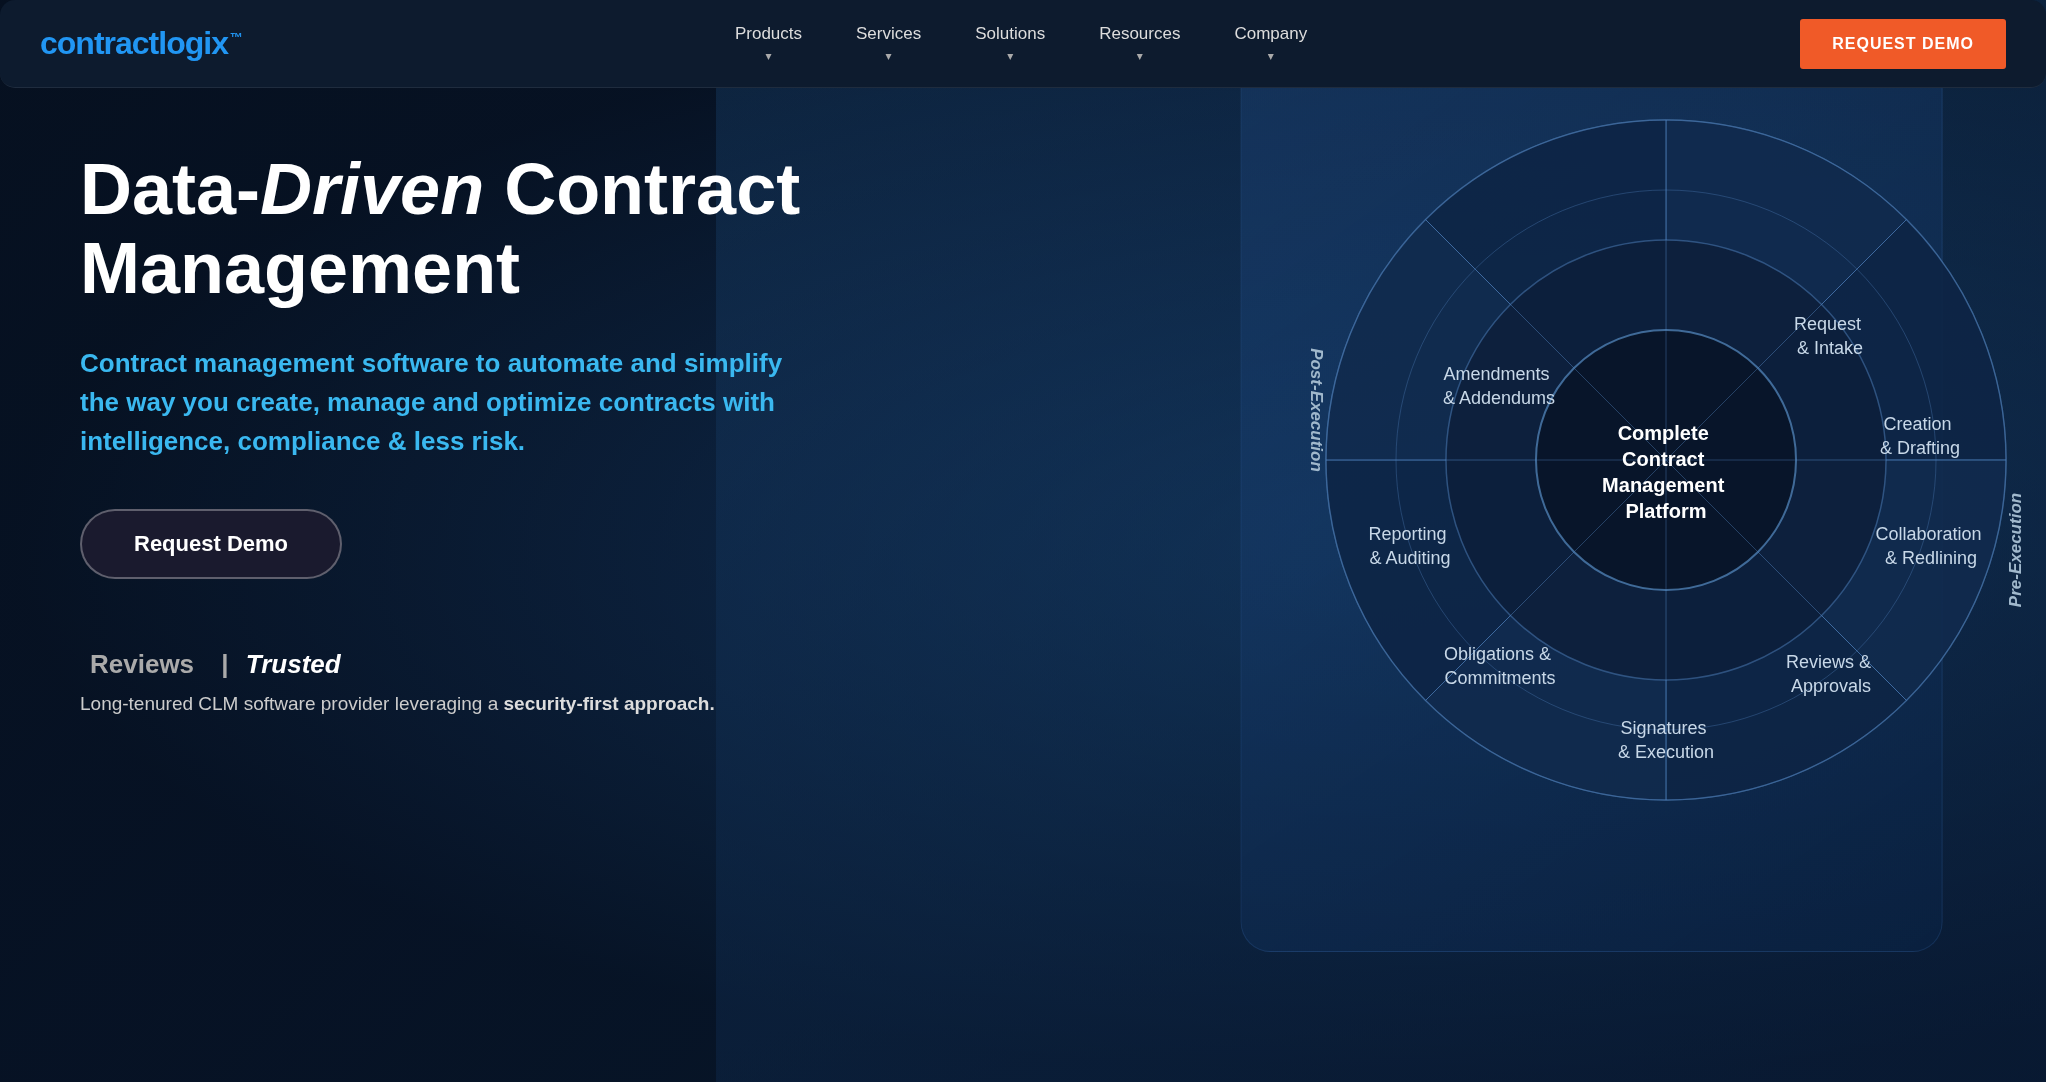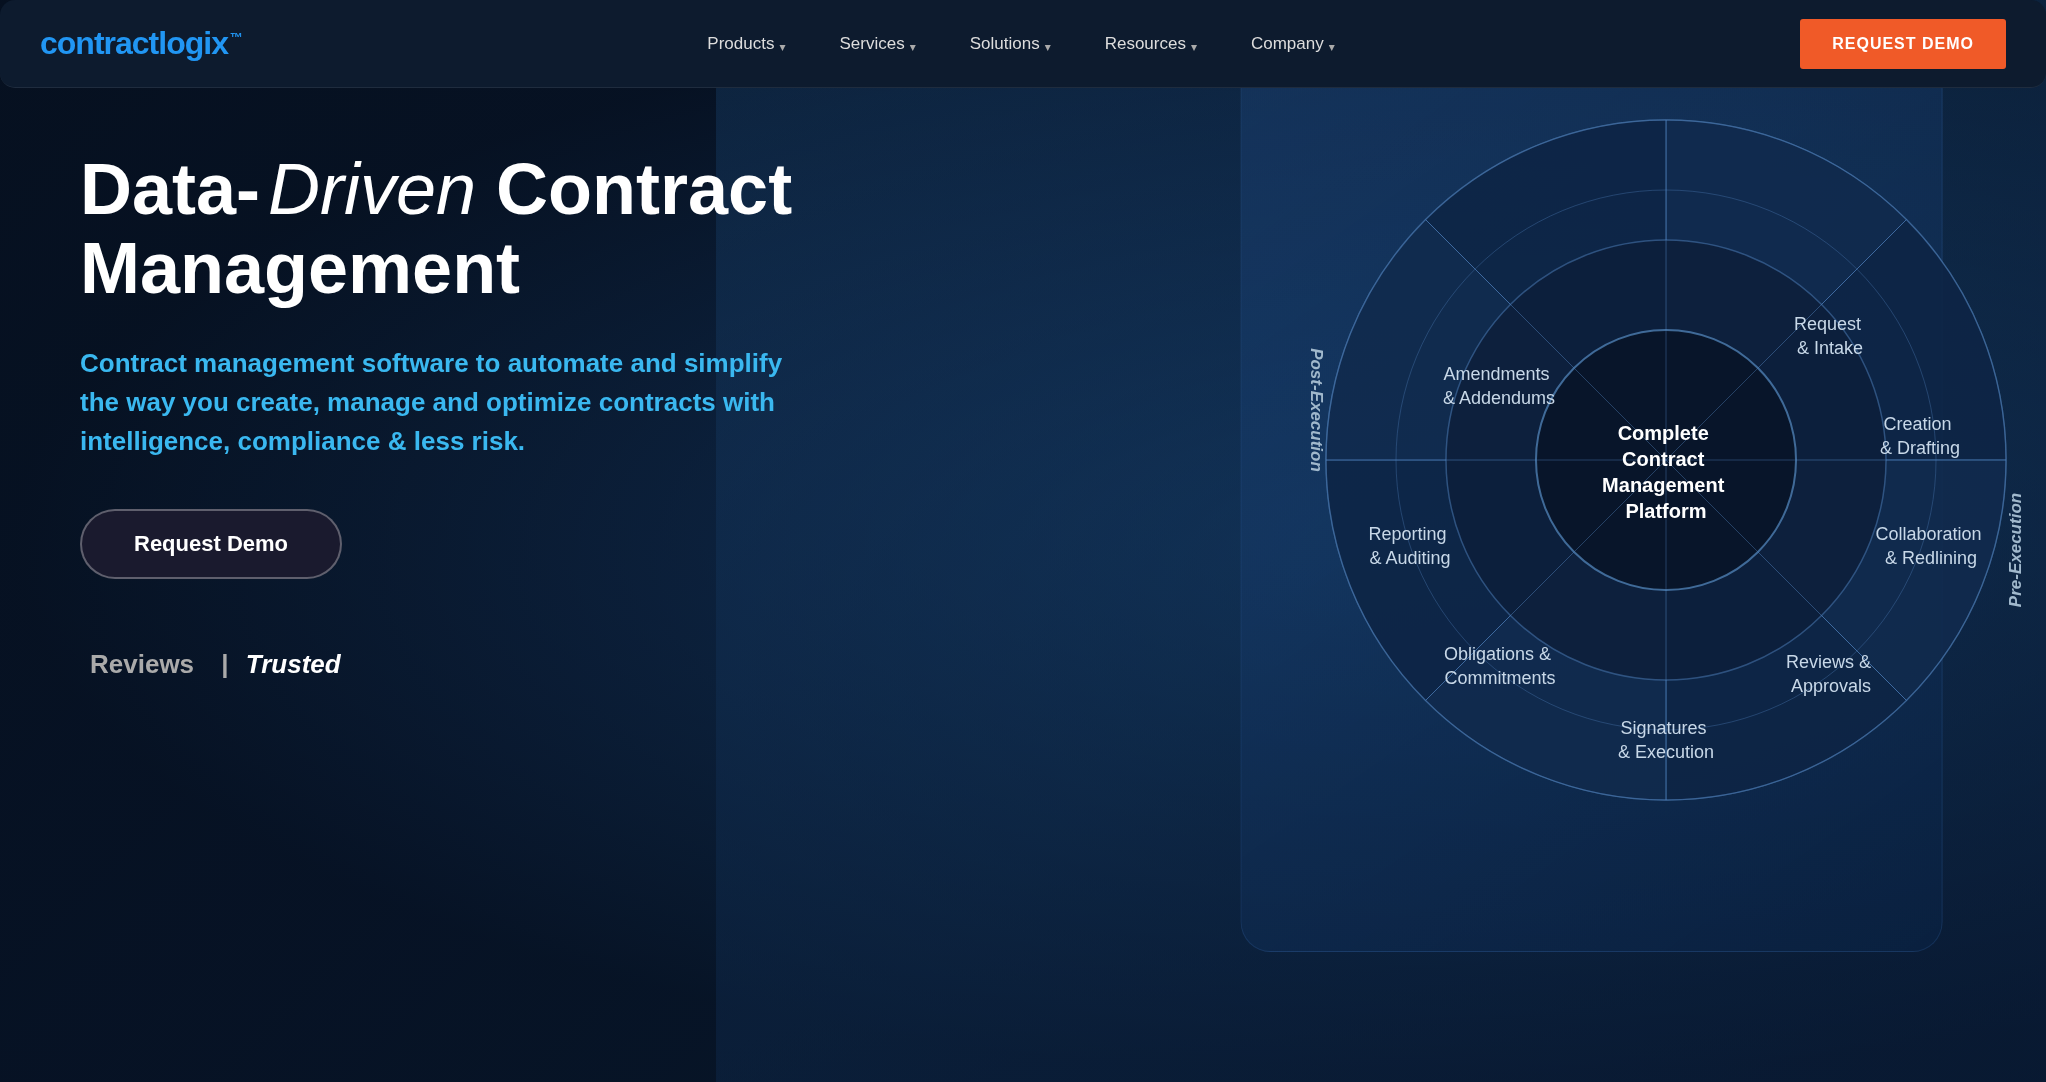--- a/index.html
+++ b/index.html
@@ -12,23 +12,23 @@
       background: #0d1b2e; padding: 0 40px; height: 88px;
       border-bottom: 1px solid rgba(255,255,255,0.08);
       border-radius: 15px;
     }
     .logo { display: flex; align-items: center; }
     .logo-text { font-size: 32px; font-weight: 700; color: #fff; letter-spacing: -1px; }
     .logo-text span { color: #2196f3; }
     .logo-tm { font-size: 13px; color: #aaa; vertical-align: super; margin-left: 2px; }
     .nav-links { display: flex; align-items: center; gap: 10px; }
     .nav-item {
-      display: flex; align-items: flex-end; gap: 5px;
+      display: flex; align-items: center; gap: 5px;
       padding: 10px 22px; color: #ddd; font-size: 17px; cursor: pointer;
-      font-weight: 500; white-space: nowrap;
+      font-weight: 500; white-space: nowrap; flex-direction: column;
     }
     .nav-chevron { font-size: 12px; color: #aaa; }
     .nav-cta {
       background: #f05a28; color: #fff; font-size: 16px; font-weight: 700;
       padding: 16px 32px; border: none; cursor: pointer; letter-spacing: 1px;
       text-transform: uppercase; border-radius: 3px; white-space: nowrap;
     }
 
     
     .hero {
@@ -58,21 +58,21 @@
     }
 
     .hero-content {
       position: relative; z-index: 10;
       max-width: 900px; padding: 60px 80px 60px 80px;
     }
     .hero-title {
       font-size: 72px; font-weight: 800; line-height: 1.1;
       color: #fff; margin-bottom: 36px;
     }
-    .hero-title em { font-style: italic; font-weight: 400; margin-left: 8px; }
+    .hero-title em { font-style: italic; font-weight: 700; }
     .hero-subtitle {
       font-size: 26px; color: #3ab8f0; font-weight: 600; line-height: 1.5;
       margin-bottom: 48px; max-width: 830px;
     }
     .hero-buttons { display: flex; gap: 24px; margin-bottom: 70px; }
     .btn-learn-more {
       background: linear-gradient(180deg, #29b6f6 0%, #0288d1 100%);
       color: #fff; font-size: 22px; font-weight: 700;
       padding: 20px 52px; border: none; border-radius: 40px; cursor: pointer;
       white-space: nowrap;
@@ -147,20 +147,24 @@
     <p class="hero-subtitle">Contract management software to automate and simplify the way you create, manage and optimize contracts with intelligence, compliance &amp; less risk.</p>
     <div class="hero-buttons">
       <button class="btn-request-demo">Request Demo</button>
     </div>
     <div class="hero-secure">
       <div class="hero-secure-title">
         <span>Reviews</span>
         <span>|</span>
         <em>Trusted</em>
       </div>
+      <p class="hero-secure-desc">
+        <span>Long-tenured CLM software provider leveraging a</span>
+        <strong>security-first approach.</strong>
+      </p>
     </div>
   </div>
 
   <div class="wheel-container">
     <svg class="wheel-svg" viewBox="0 0 720 720" xmlns="http://www.w3.org/2000/svg">
       <defs>
         <clipPath id="clip-circle">
           <circle cx="360" cy="360" r="340"></circle>
         </clipPath>
       </defs>

